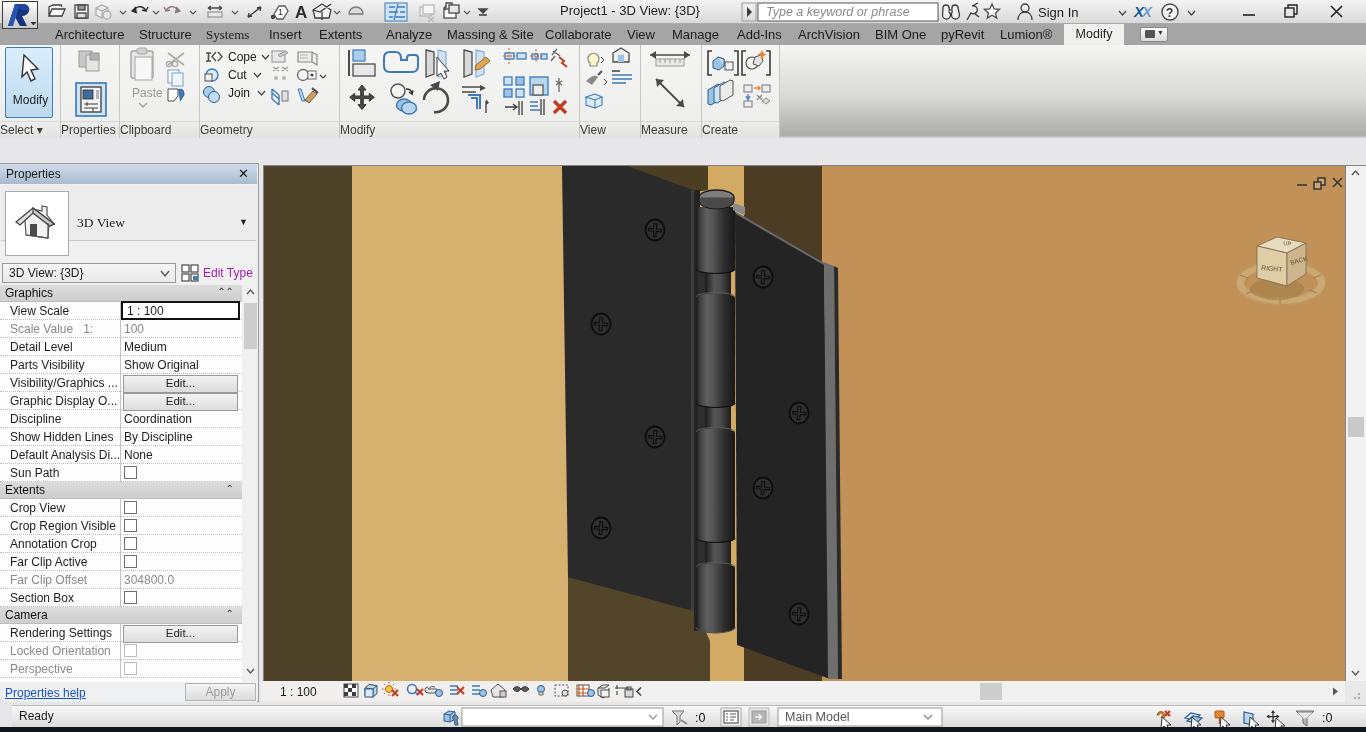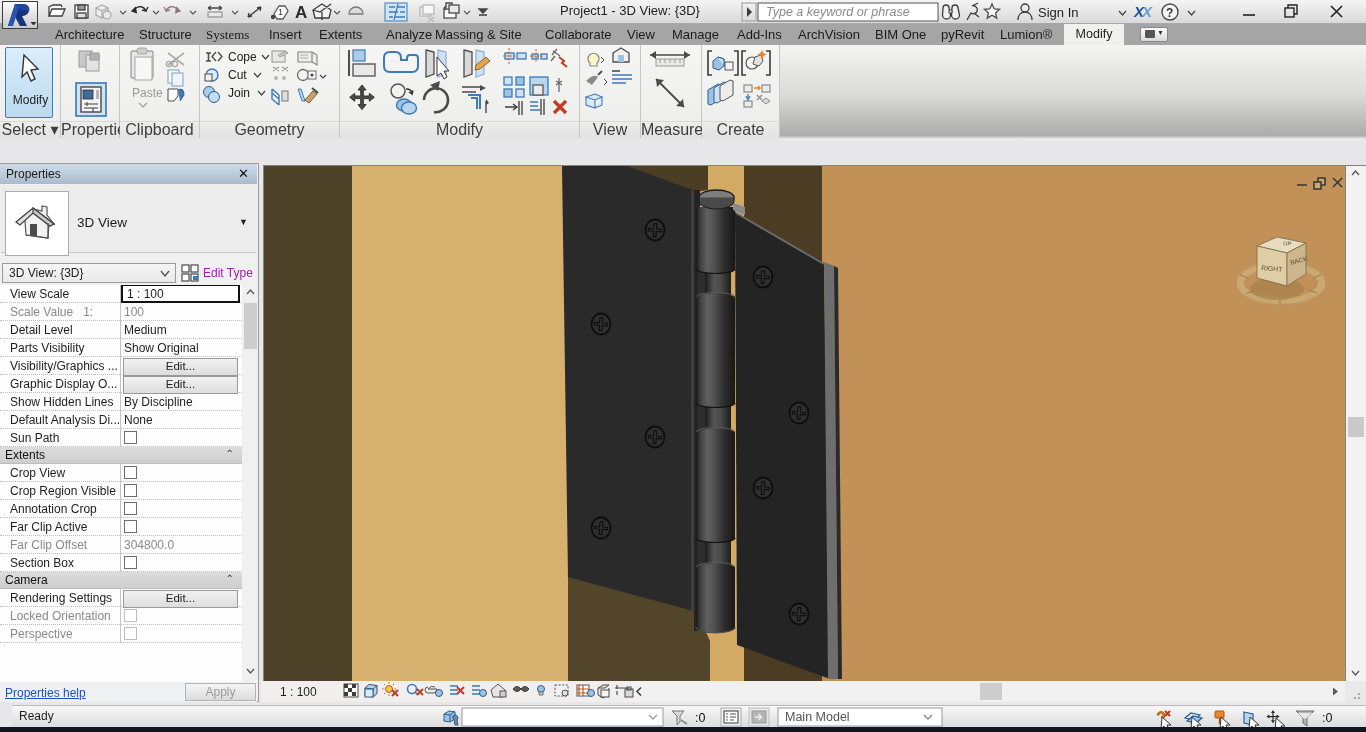--- a/index.html
+++ b/index.html
@@ -11,25 +11,25 @@
 #logo { left:2px; top:1px; width:36px; height:28px; background:linear-gradient(#fdfdfd,#c9c9c9); border:1px solid #3c3c3c; z-index:5; }
 #title { left:480px; top:3px; width:300px; text-align:center; font-size:13px; color:#222; }
 
 #tabrow { left:0; top:24px; width:1366px; height:21px; background:#a5a5a5; }
 .tab { position:absolute; top:0; height:21px; line-height:21px; font-size:13px; color:#1b1b1b; white-space:nowrap; }
 #tab-active { position:absolute; top:0; height:21px; line-height:21px; background:#f0f0ee; color:#1b1b1b; font-size:12.5px; text-align:center; }
 
 #ribbon { left:0; top:45px; width:1366px; height:93px; background:linear-gradient(#f5f5f3,#ededeb); border-bottom:1px solid #b5b5b5; }
 #ribbonright { left:780px; top:45px; width:586px; height:93px; background:linear-gradient(#f4f4f3 0%,#d9d9d8 55%,#acacab 97%,#d5d5d4 100%); }
 .panel { position:absolute; top:0; height:93px; border-right:1px solid #c6c6c4; }
-.plabel { position:absolute; top:76px; height:17px; width:100%; font-size:16px; color:#3d3d3d; text-align:center; line-height:16px; background:linear-gradient(#ededeb,#e2e2e0); border-top:1px solid #d8d8d6; }
+.plabel { position:absolute; top:76px; height:17px; width:100%; font-size:12px; color:#3d3d3d; text-align:left; line-height:16px; background:linear-gradient(#ededeb,#e2e2e0); border-top:1px solid #d8d8d6; }
 
 #propwrap { left:0; top:163px; width:259px; height:539px; background:#f0f0f0; border:1px solid #9a9a9a; border-left:none; }
 #prophdr { left:0; top:0; width:257px; height:20px; background:linear-gradient(#cfdcea,#aabbcd); font-size:12px; color:#1c1c1c; padding-left:6px; line-height:20px; }
-#typesel { left:1px; top:21px; width:255px; height:68px; background:#ececec; border-bottom:1px solid #c8c8c8; }
+#typesel { left:1px; top:21px; width:255px; height:56px; background:#ececec; border-bottom:1px solid #c8c8c8;font-family:Liberation Serif, serif; }
 #typebox { left:4px; top:6px; width:64px; height:65px; background:#fff; border:1px solid #ababab; }
 #typename { left:76px; top:30px; font-size:13.5px; color:#1c1c1c; }
 #combo { left:2px; top:99px; width:174px; height:20px; background:linear-gradient(#f6f6f6,#e9e9e9); border:1px solid #9a9a9a; font-size:12px; color:#222; padding:2px 0 0 6px; }
 #edittype { left:203px; top:102px; font-size:12px; color:#a21caf; }
 #proptable { left:0; top:121px; width:242px; height:397px; background:#fdfdfd; overflow:hidden; }
 .prow { position:relative; width:242px; height:18px; border-bottom:1px dotted #bdbdbd; font-size:12px; color:#1e1e1e;padding-left:44px; }
 .prow .lbl { position:absolute; left:10px; top:2px; white-space:nowrap; }
 .prow .val { position:absolute; left:124px; top:2px; white-space:nowrap; }
 .prow .cdiv { position:absolute; left:120px; top:0; width:1px; height:18px; background:#c4c4c4; }
 .phead { position:relative; width:242px; height:17px; background:linear-gradient(#dcdcdc,#cecece); border-bottom:1px solid #bdbdbd; font-size:12px; color:#111; }
@@ -140,21 +140,21 @@
     </svg>
   </div>
   <div class="abs" id="title">Project1 - 3D View: {3D}</div>
   <div class="abs" id="tabrow">
     <span class="tab" style="left:55px;">Architecture</span>
     <span class="tab" style="left:139px;">Structure</span>
     <span class="tab" style="left:206px;font-family:Liberation Serif, serif;">Systems</span>
     <span class="tab" style="left:269px;">Insert</span>
     <span class="tab" style="left:319px;">Extents</span>
     <span class="tab" style="left:386px;">Analyze</span>
-    <span class="tab" style="left:435px;">Massing &amp; Site</span>
+    <span class="tab" style="left:447px;">Massing &amp; Site</span>
     <span class="tab" style="left:545px;width:64px;">Collaborate</span>
     <span class="tab" style="left:627px;">View</span>
     <span class="tab" style="left:672px;">Manage</span>
     <span class="tab" style="left:737px;">Add-Ins</span>
     <span class="tab" style="left:798px;">ArchVision</span>
     <span class="tab" style="left:875px;">BIM One</span>
     <span class="tab" style="left:941px;">pyRevit</span>
     <span class="tab" style="left:1000px;">Lumion®</span>
     <span id="tab-active" style="left:1064px;width:60px;">Modify</span>
     <span style="position:absolute;left:1140px;top:3px;width:28px;height:15px;background:linear-gradient(#fefefe,#d8d8d8);border:1px solid #888;border-radius:2px;">
@@ -377,20 +377,24 @@
         </svg></div>
     <div class="abs" id="edittype">Edit Type</div>
     <svg class="abs" style="left:181px;top:100px;" width="18" height="18" xmlns="http://www.w3.org/2000/svg">
       <rect x="1" y="1" width="7" height="7" fill="#fff" stroke="#4a4a4a" stroke-width="1.2"></rect>
       <rect x="10" y="1" width="7" height="7" fill="#fff" stroke="#4a4a4a" stroke-width="1.2"></rect>
       <rect x="1" y="10" width="7" height="7" fill="#fff" stroke="#4a4a4a" stroke-width="1.2"></rect>
       <rect x="10" y="10" width="7" height="7" fill="#fff" stroke="#4a4a4a" stroke-width="1.2"></rect>
       <rect x="12" y="12" width="5" height="4" fill="#3e7ab8"></rect>
     </svg>
     <div class="abs" id="proptable">
+      <div class="phead">
+          <span class="lbl">Graphics</span>
+          <span class="chev">⌃⌃</span>
+        </div>
       <div class="prow">
           <span class="lbl">View Scale</span>
           <span class="cdiv"></span>
           <span style="position:absolute;left:121px;top:-1px;width:119px;height:19px;border:2px solid #111;background:#fff;"></span>
           <span class="val" style="left:127px;z-index:2;">1 : 100</span>
         </div>
       <div class="prow">
           <span class="lbl gray">Scale Value&nbsp;&nbsp;&nbsp;1:</span>
           <span class="cdiv"></span>
           <span class="val gray">100</span>
@@ -407,20 +411,25 @@
         </div>
       <div class="prow">
           <span class="lbl">Visibility/Graphics ...</span>
           <span class="cdiv"></span>
           <span class="editbtn">Edit...</span>
         </div>
       <div class="prow">
           <span class="lbl">Graphic Display O...</span>
           <span class="cdiv"></span>
           <span class="editbtn">Edit...</span>
+        </div>
+      <div class="prow">
+          <span class="lbl">Discipline</span>
+          <span class="cdiv"></span>
+          <span class="val">Coordination</span>
         </div>
       <div class="prow">
           <span class="lbl">Show Hidden Lines</span>
           <span class="cdiv"></span>
           <span class="val">By Discipline</span>
         </div>
       <div class="prow">
           <span class="lbl">Default Analysis Di...</span>
           <span class="cdiv"></span>
           <span class="val">None</span>

